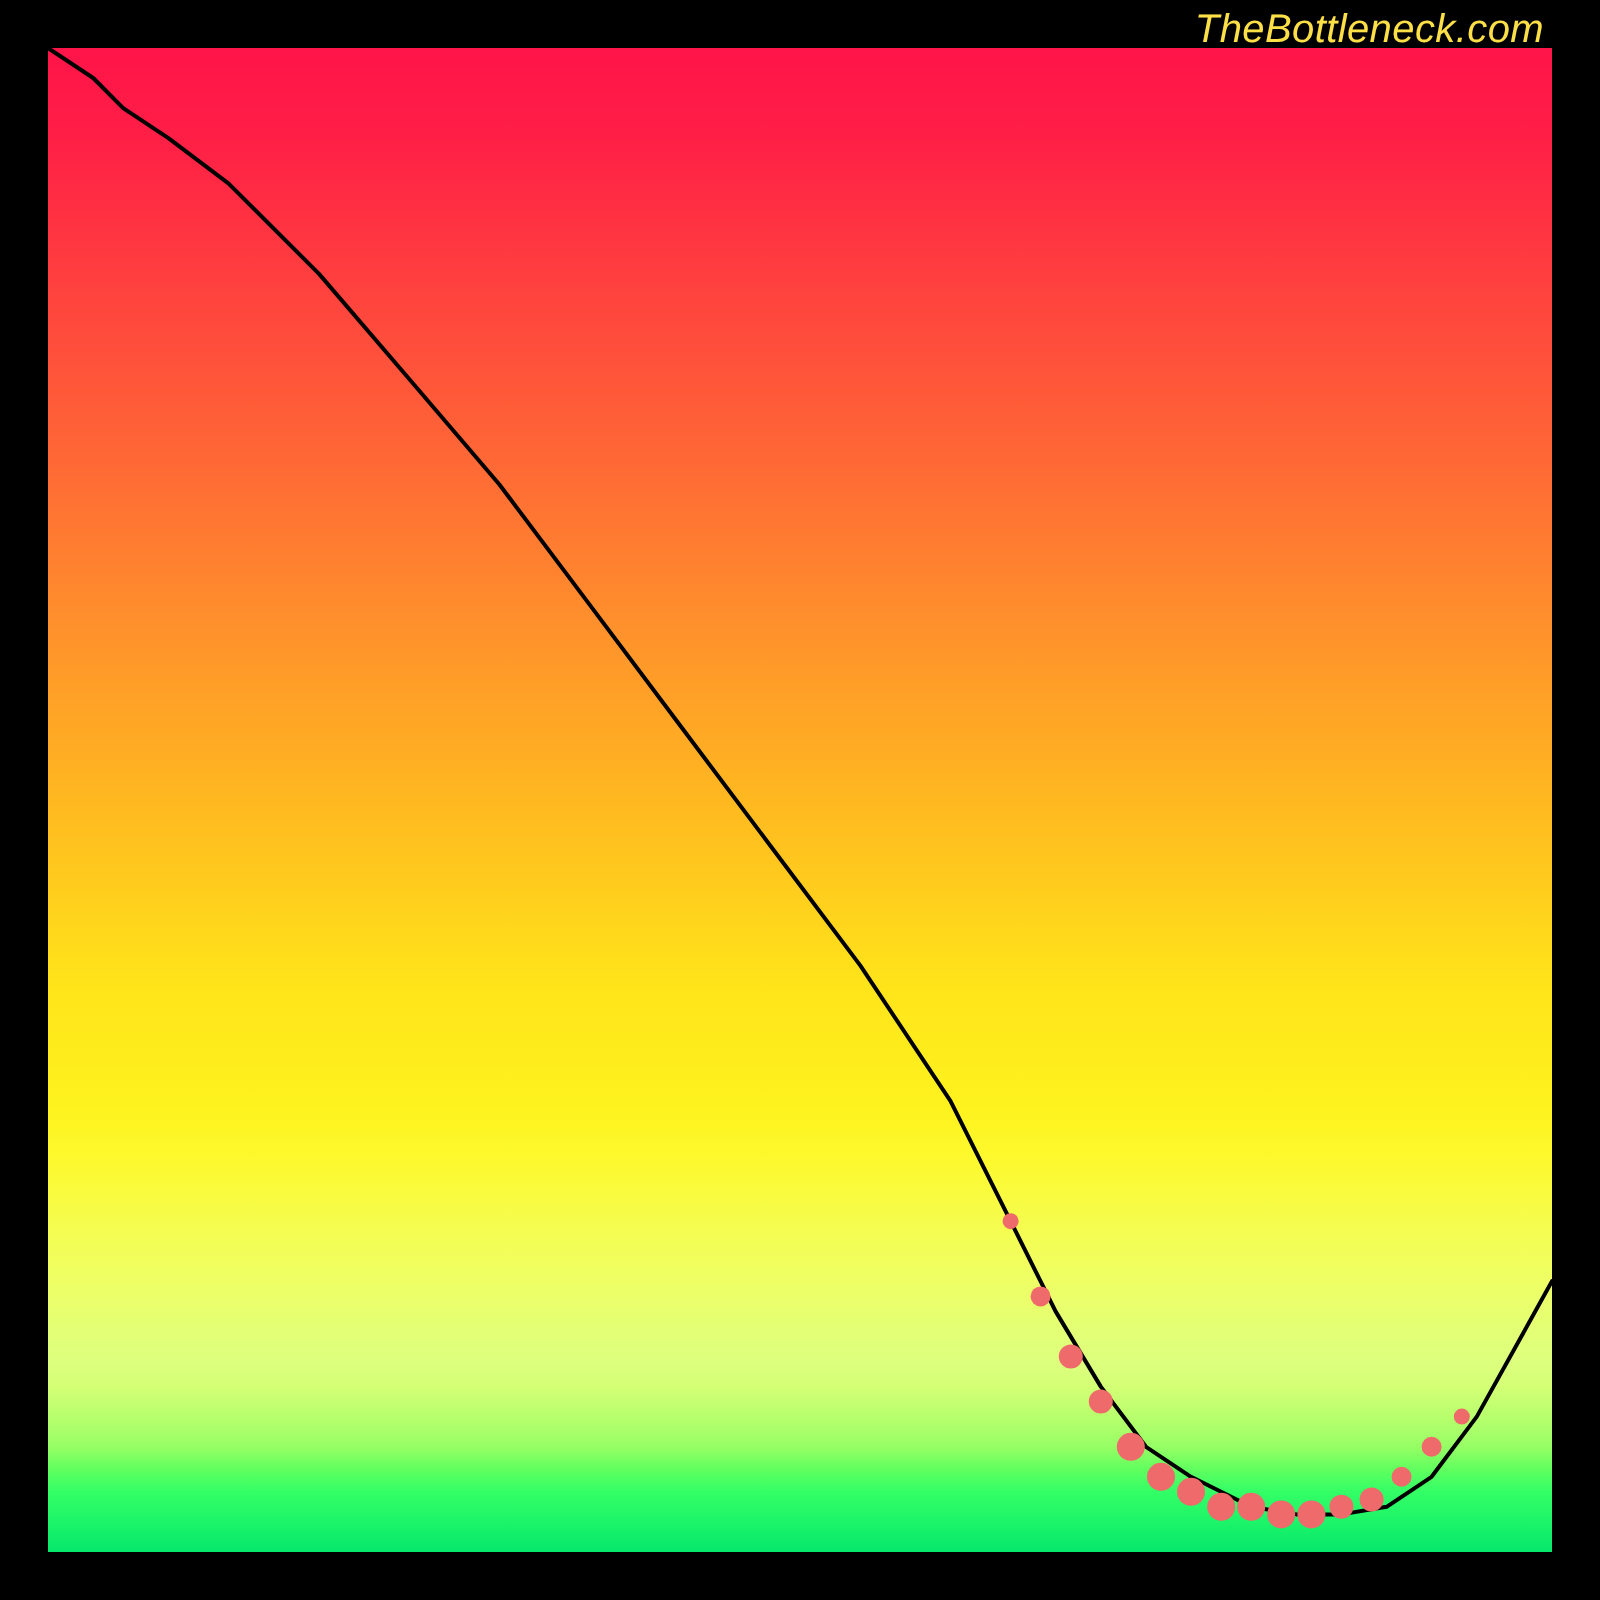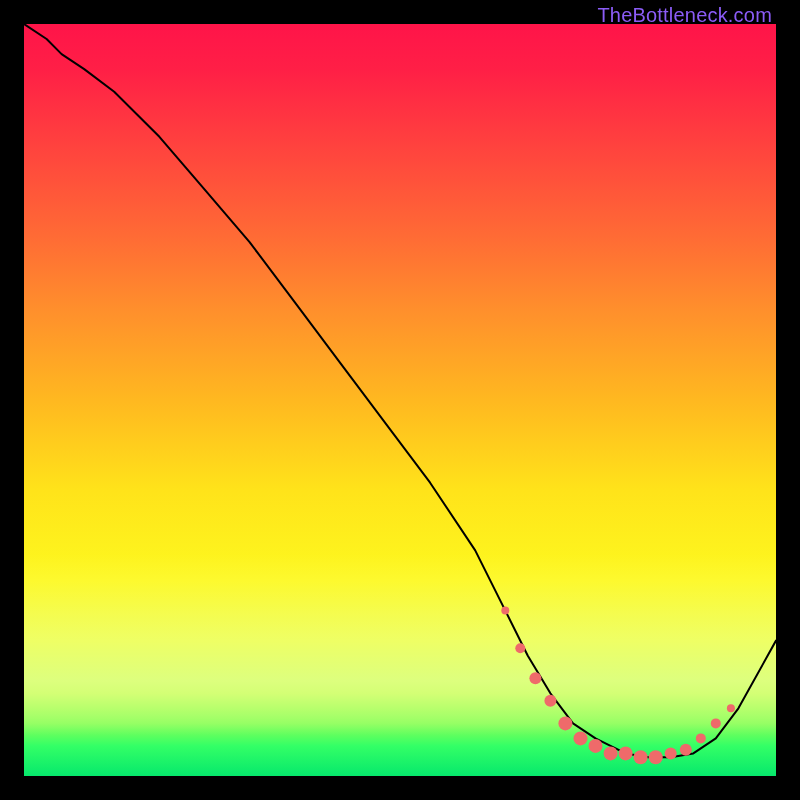--- a/index.html
+++ b/index.html
@@ -76,25 +76,26 @@
     stroke-linejoin: round;
   }
   .marker {
     fill: #ef6a6a;
     stroke: none;
   }
   .watermark {
     position: absolute;
     top: 4px;
     right: 28px;
-    color: #8b5cf6;
+    color: #fde047;
     font-size: 20px;
     letter-spacing: 0.2px;
     font-weight: 500;
     user-select: none;
+    font-style: italic;
   }
 </style>
 </head>
 <body>
 
 <div class="stage">
 
   <div class="plot-area">
     <div class="gradient-bg"></div>
     <div class="blur-band"></div>

